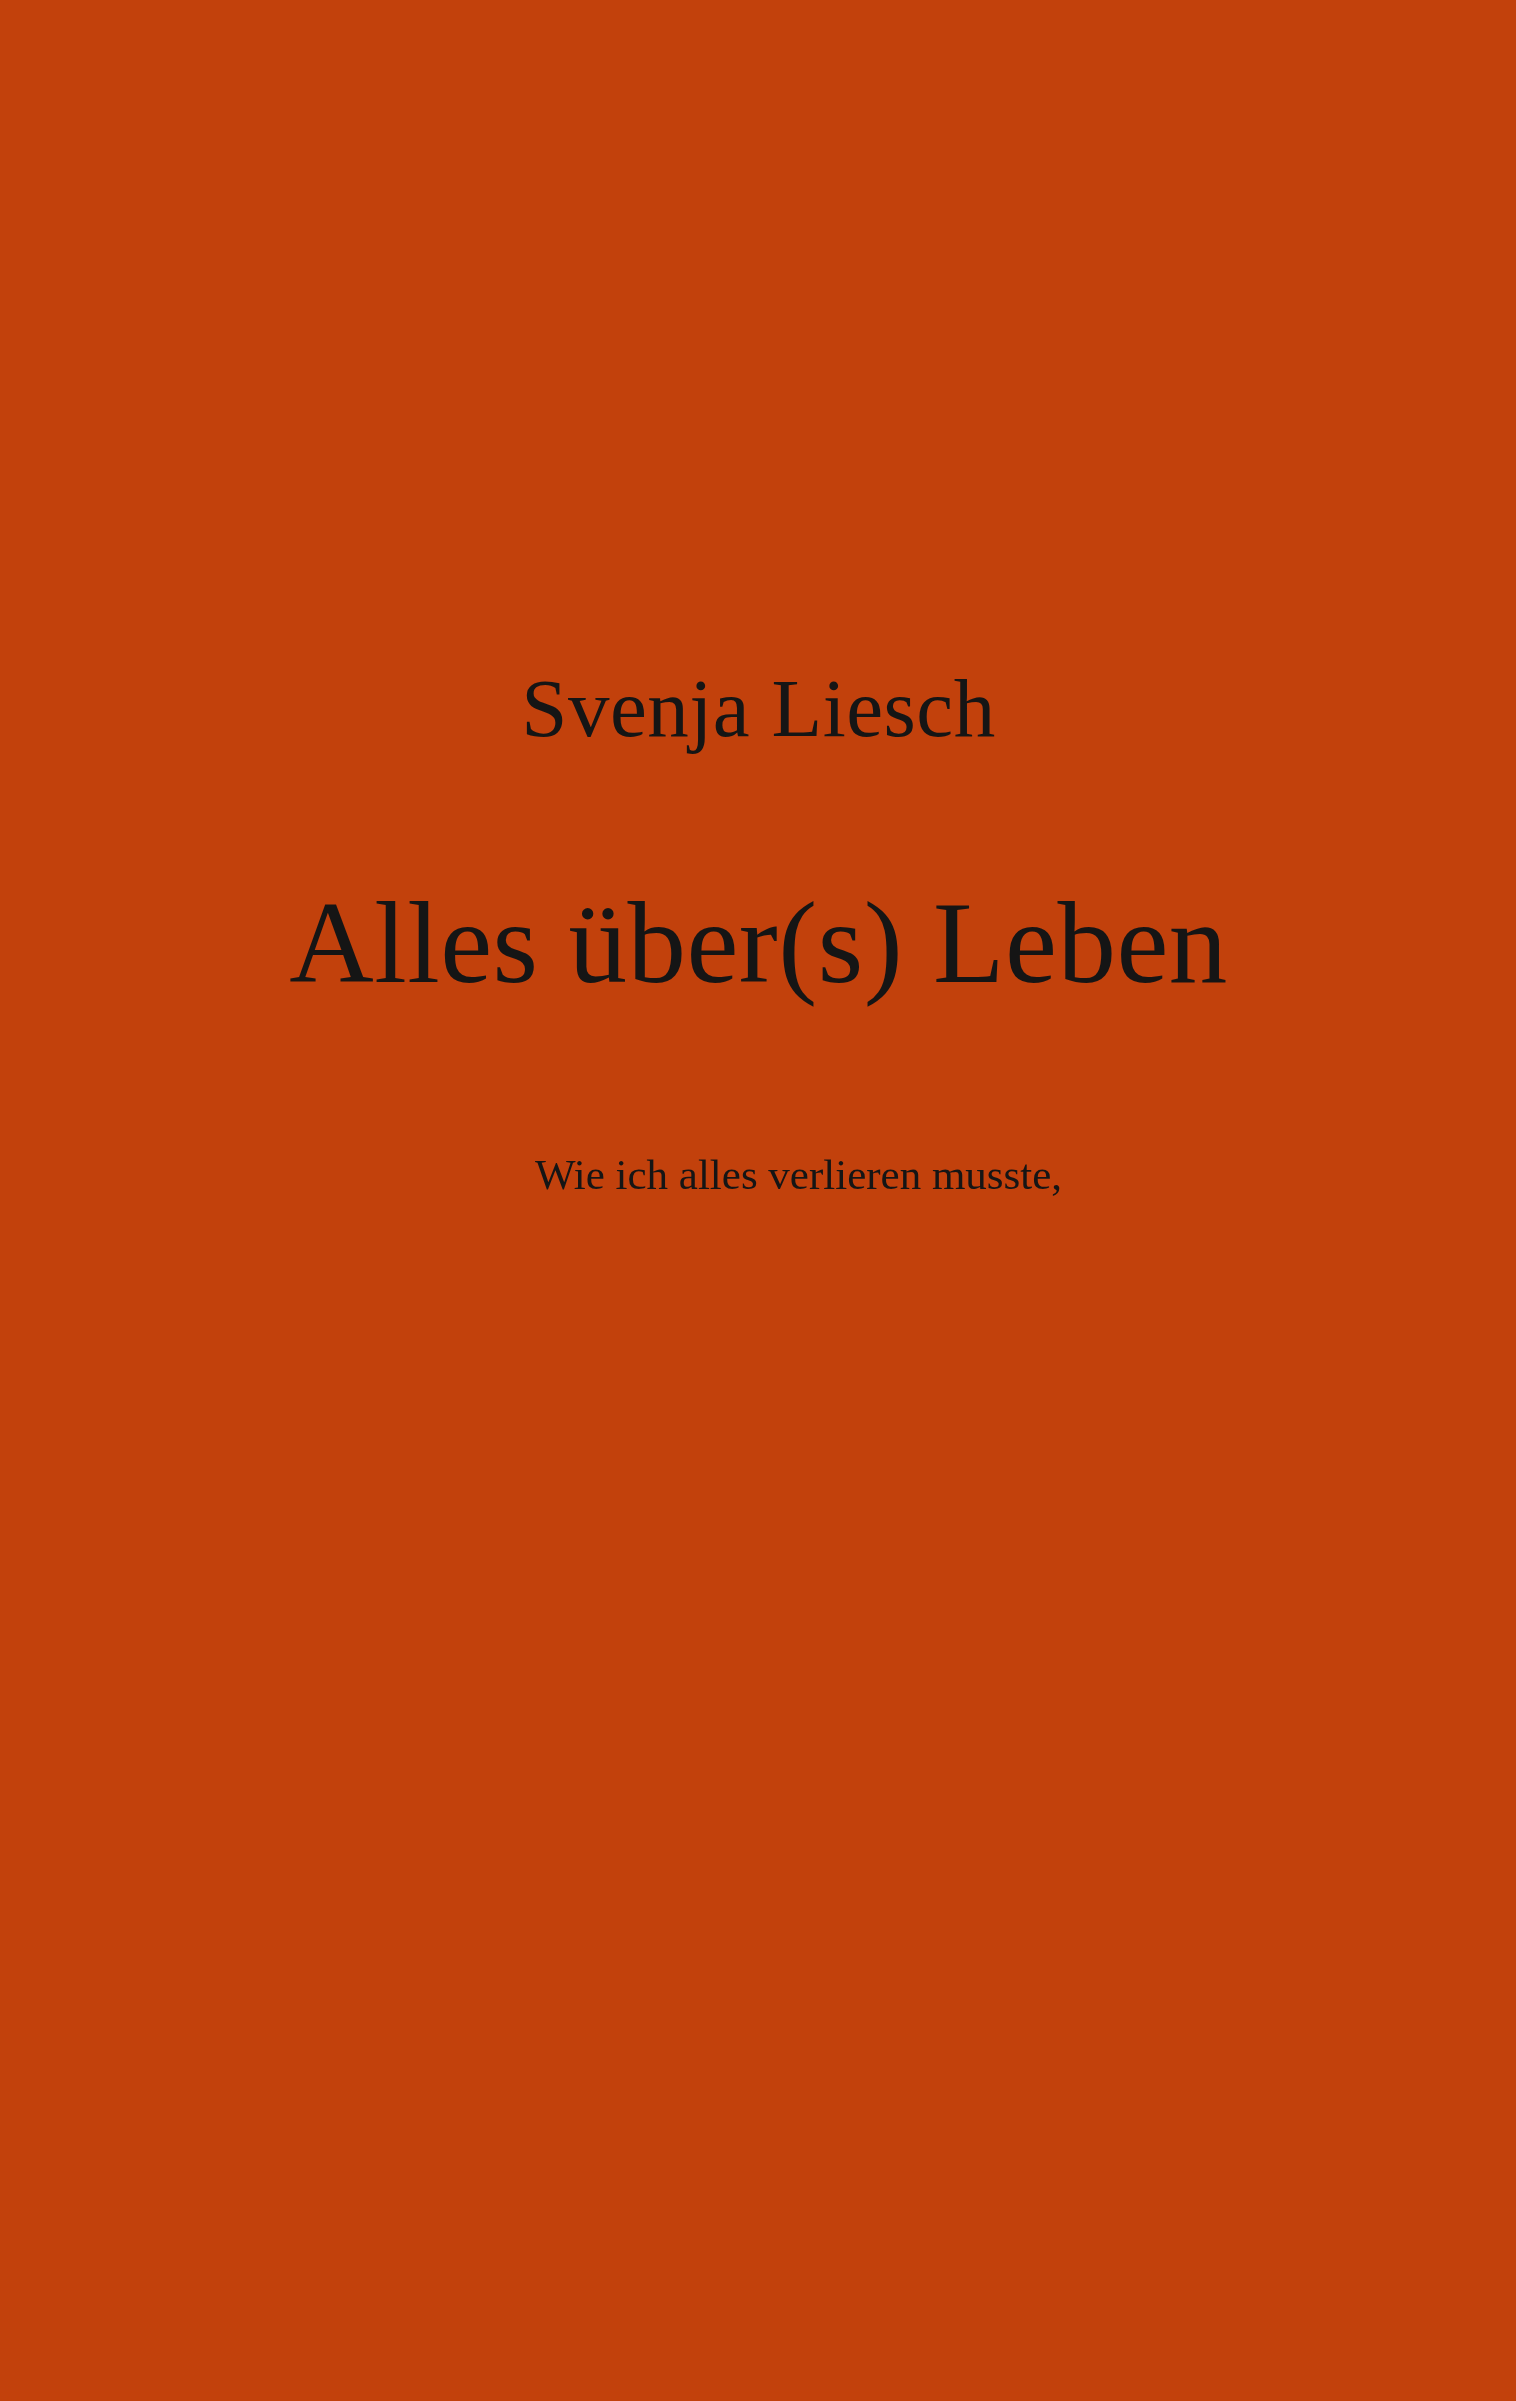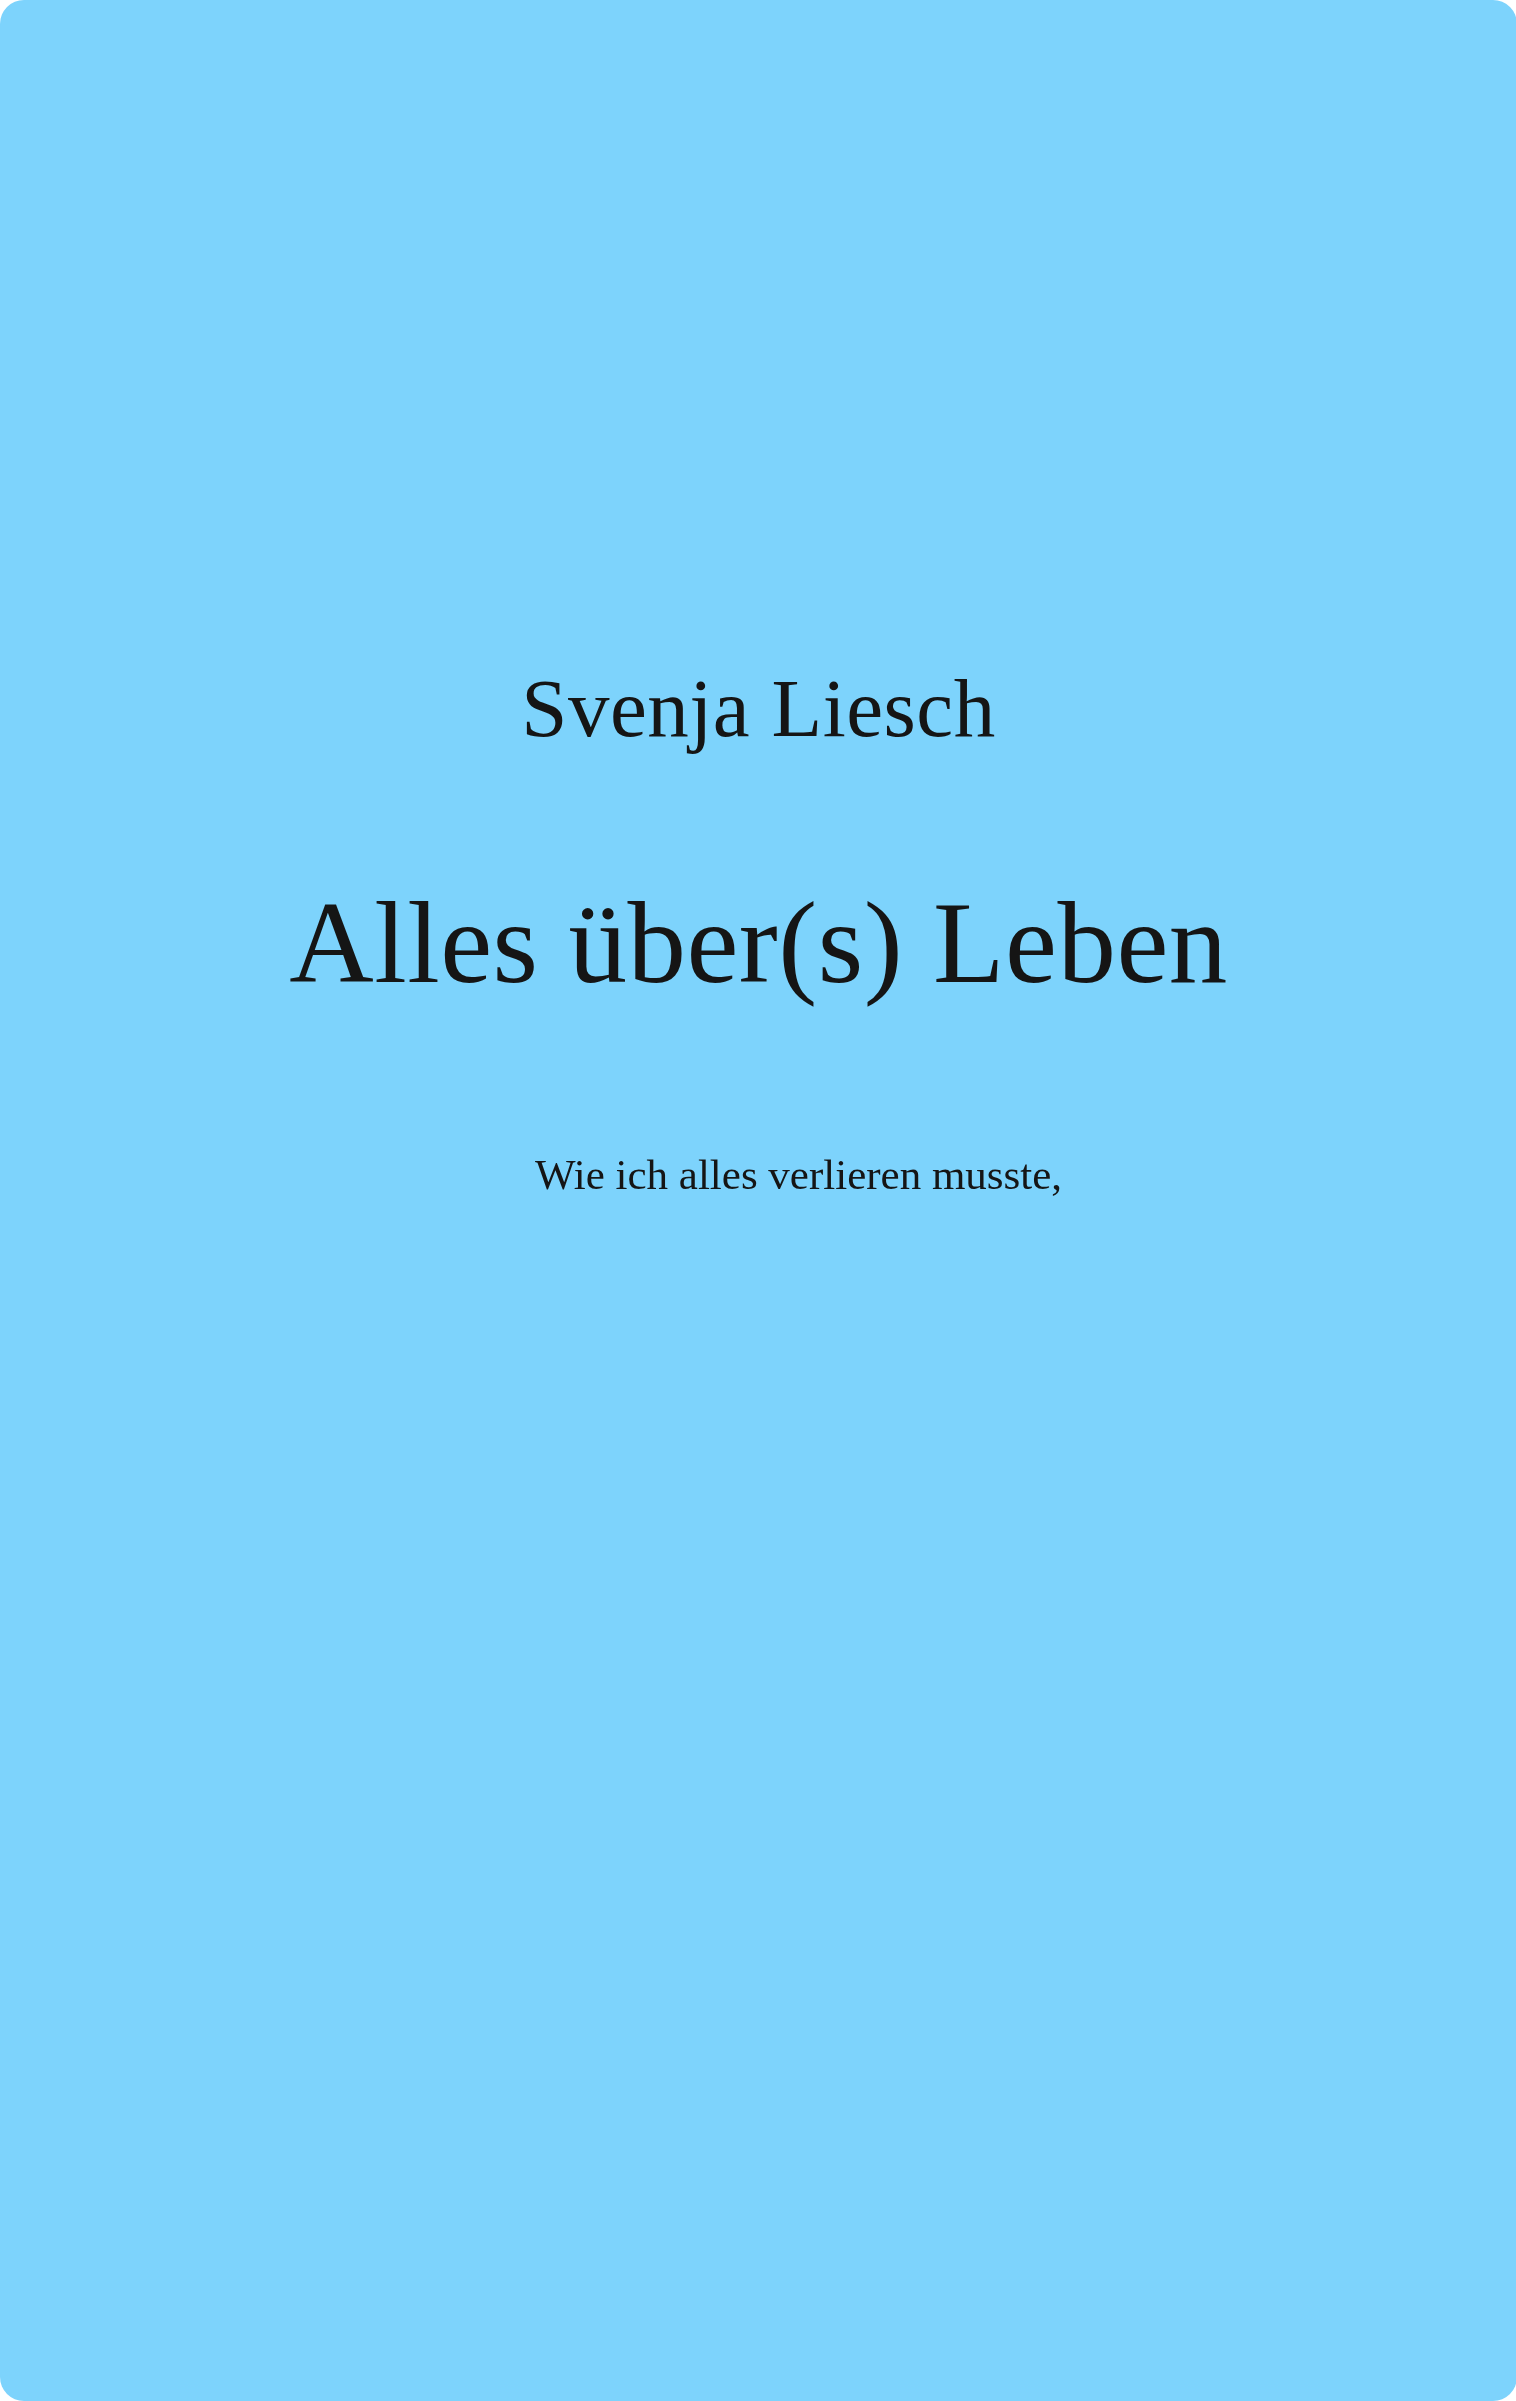--- a/index.html
+++ b/index.html
@@ -10,22 +10,21 @@
     width: 1517px;
     height: 2401px;
     background: #ffffff;
     position: relative;
     overflow: hidden;
     font-family: "Liberation Serif", "DejaVu Serif", serif;
   }
   .title-page {
     position: absolute;
     inset: 0;
-    background: #7dd3fc;
-    border-radius: 24px;
+    background: #c2410c;
   }
   .text-block {
     position: absolute;
     left: 0;
     width: 100%;
     text-align: center;
     color: #151515;
     white-space: pre-line;
   }
   .author {

